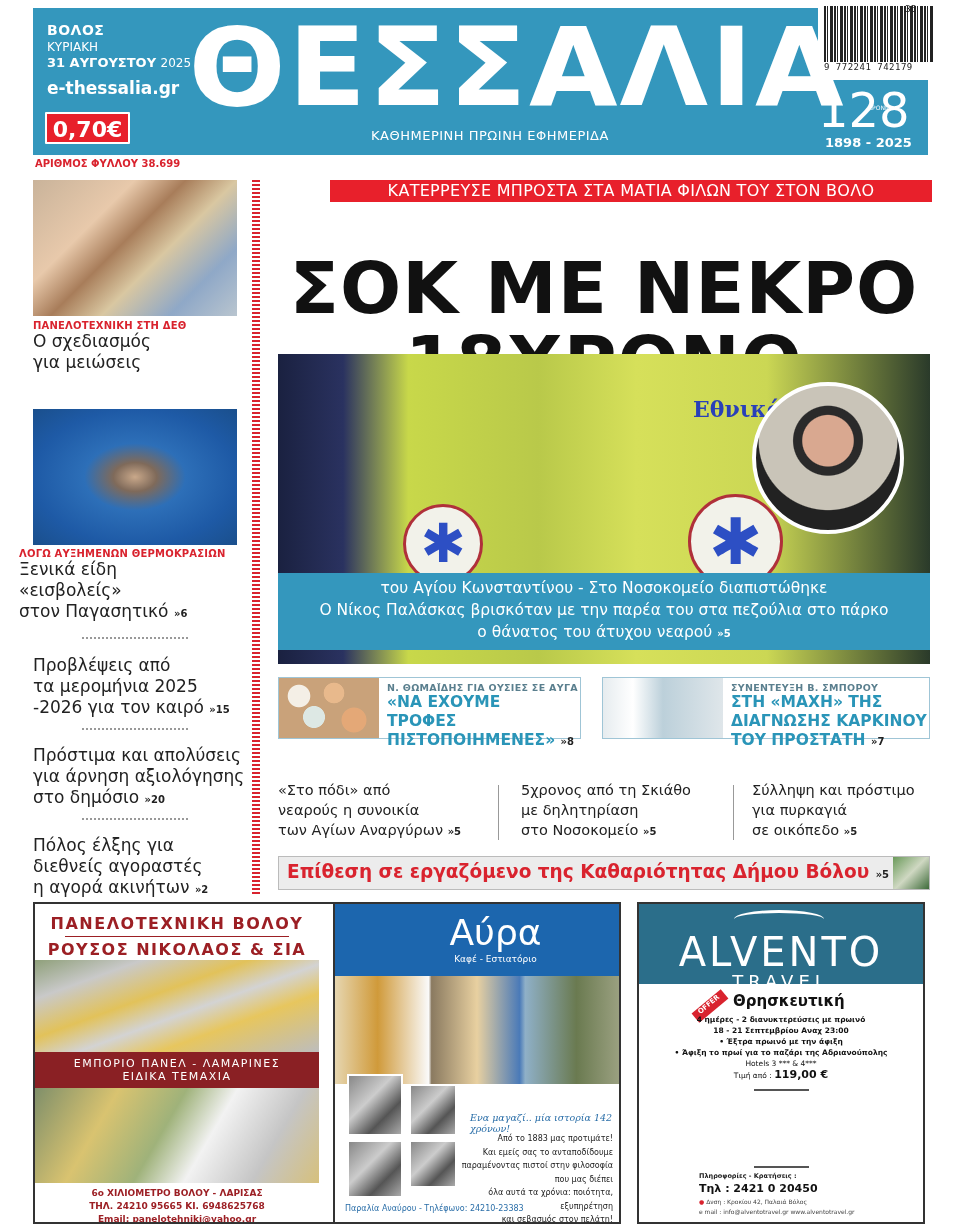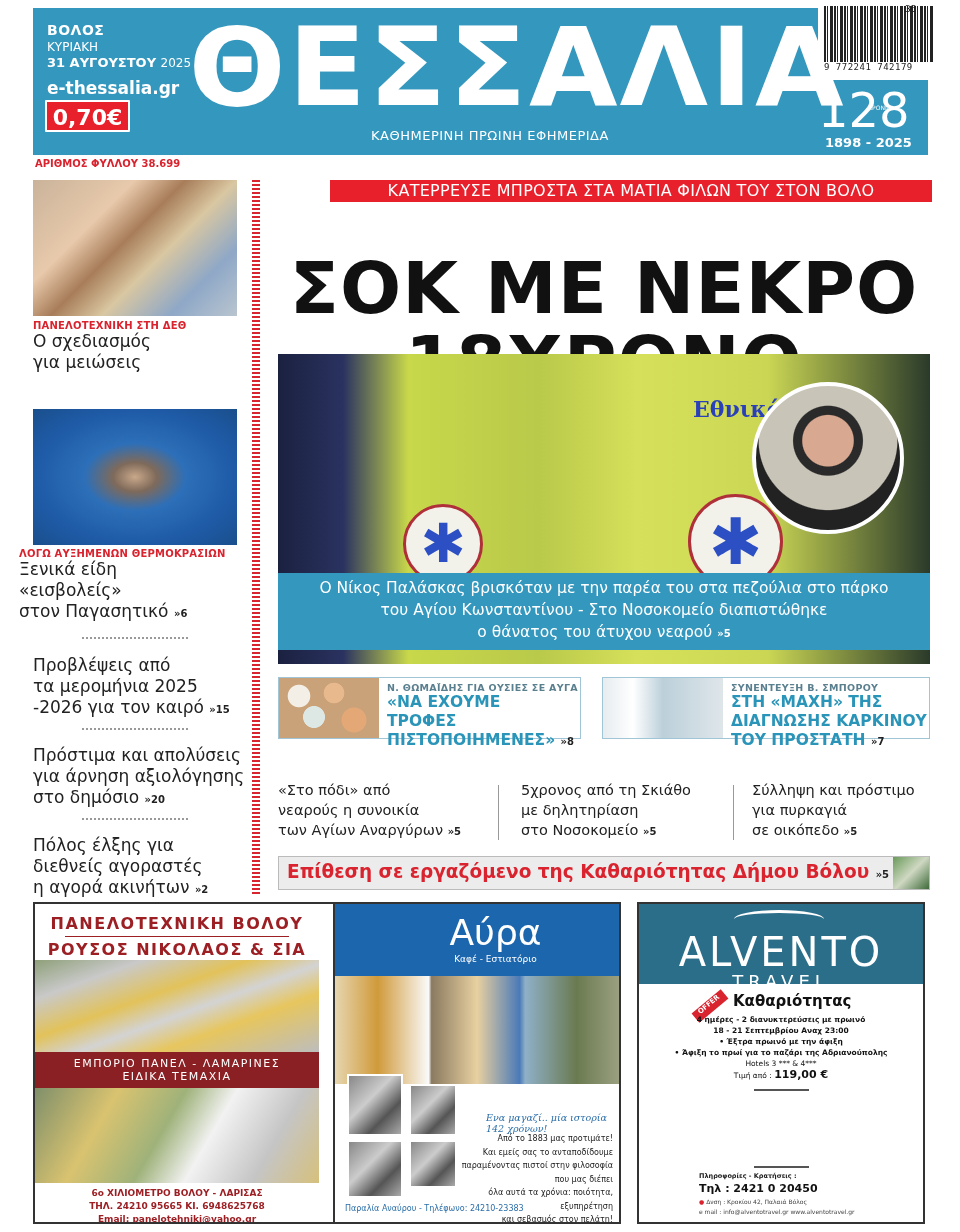--- a/index.html
+++ b/index.html
@@ -7,21 +7,21 @@
   .abs { position: absolute; }
 
   
   .mast { left: 33px; top: 8px; width: 895px; height: 147px; background: #3497bd; }
   .mast-left { left: 47px; top: 22px; color: #fff; }
   .city { font-weight: bold; font-size: 14px; letter-spacing: .5px; }
   .day { font-size: 12px; margin-top: 2px; }
   .date { font-size: 13px; font-weight: bold; margin-top: 1px; }
   .date span { font-weight: normal; font-size: 12px; }
   .site { font-size: 17px; font-weight: bold; margin-top: 8px; }
-  .price { left: 45px; top: 100px; width: 85px; height: 32px; background: #e8202b; color: #fff; border-radius: 1px; font-weight: bold; font-size: 22px; text-align: center; line-height: 32px; border: 2px solid #fff; }
+  .price { left: 45px; top: 112px; width: 85px; height: 32px; background: #e8202b; color: #fff; border-radius: 1px; font-weight: bold; font-size: 22px; text-align: center; line-height: 32px; border: 2px solid #fff; }
   .logo { left: 205px; top: 18px; width: 550px; height: 100px; color: #fff; font-family: "DejaVu Sans", sans-serif; font-weight: bold; font-size: 108px; line-height: 100px; letter-spacing: 2px; text-align: center; transform: scaleX(1.06); }
   .tagline { left: 300px; top: 128px; width: 380px; text-align: center; color: #fff; font-size: 13px; letter-spacing: .5px; }
   .barcode-box { left: 818px; top: 0; width: 142px; height: 80px; background: #fff; }
   .barcode { left: 824px; top: 6px; width: 110px; height: 56px; background: repeating-linear-gradient(90deg,#222 0 2px,#fff 2px 3px,#222 3px 4px,#fff 4px 6px,#222 6px 9px,#fff 9px 10px); }
   .barcode-num { left: 824px; top: 62px; font-size: 9px; color: #222; font-family: "DejaVu Sans Mono", monospace; letter-spacing: .5px; }
   .years { left: 818px; top: 86px; color: #fff; font-size: 48px; line-height: 48px; font-weight: normal; }
   .years-label { left: 868px; top: 104px; color: #fff; font-size: 6px; }
   .years-range { left: 825px; top: 135px; color: #fff; font-size: 13px; font-weight: bold; }
   .issue { left: 35px; top: 158px; color: #d9232e; font-size: 10px; font-weight: bold; }
 
@@ -156,22 +156,22 @@
   <div>ΣΟΚ ΜΕ ΝΕΚΡΟ</div>
   <div>18ΧΡΟΝΟ</div>
 </div>
 <div class="abs main-photo">
   <div class="abs amb-text">Εθνικό</div>
   <div class="abs star" style="left:125px;top:150px;">✱</div>
   <div class="abs star" style="left:410px;top:140px;width:95px;height:95px;line-height:90px;font-size:64px;">✱</div>
   <div class="abs portrait"></div>
 </div>
 <div class="abs caption">
+  <div>του Αγίου Κωνσταντίνου -  Στο Νοσοκομείο διαπιστώθηκε</div>
   <div>Ο Νίκος Παλάσκας βρισκόταν με την παρέα του στα πεζούλια στο πάρκο</div>
-  <div>του Αγίου Κωνσταντίνου -  Στο Νοσοκομείο διαπιστώθηκε</div>
   <div><span>ο θάνατος του άτυχου νεαρού</span> <span class="pg">»5</span></div>
 </div>
 
 <div class="abs teaser" style="left:278px;top:677px;width:303px;height:62px;">
   <div class="teaser-img eggs" style="width:100px;"></div>
   <div class="abs" style="left:108px;top:4px;">
     <div class="t-kicker">Ν. ΘΩΜΑΪΔΗΣ ΓΙΑ ΟΥΣΙΕΣ ΣΕ ΑΥΓΑ</div>
     <div class="t-head">
       <div>«ΝΑ ΕΧΟΥΜΕ</div>
       <div>ΤΡΟΦΕΣ</div>
@@ -234,40 +234,40 @@
 <div class="abs ad" style="left:333px;top:902px;width:288px;height:322px;">
   <div class="abs ad2-top" style="left:0;top:0;width:284px;height:72px;padding-top:8px;">
     <div class="ad2-name">Αύρα</div>
     <div class="ad2-sub">Καφέ - Εστιατόριο</div>
   </div>
   <div class="abs ad2-photos" style="left:0;top:72px;width:284px;height:108px;"></div>
   <div class="abs ad2-bw" style="left:12px;top:170px;width:56px;height:62px;"></div>
   <div class="abs ad2-bw" style="left:74px;top:180px;width:48px;height:52px;"></div>
   <div class="abs ad2-bw" style="left:12px;top:236px;width:56px;height:58px;"></div>
   <div class="abs ad2-bw" style="left:74px;top:236px;width:48px;height:48px;"></div>
-  <div class="abs ad2-slogan" style="left:151px;top:208px;">Ενα μαγαζί.. μία ιστορία 142 χρόνων!</div>
+  <div class="abs ad2-slogan" style="left:135px;top:208px;">Ενα μαγαζί.. μία ιστορία 142 χρόνων!</div>
   <div class="abs ad2-body" style="right:6px;top:228px;width:160px;">
     <div>Από το 1883 μας προτιμάτε!</div>
     <div>Και εμείς σας το ανταποδίδουμε</div>
     <div>παραμένοντας πιστοί στην φιλοσοφία που μας διέπει</div>
     <div>όλα αυτά τα χρόνια: ποιότητα, εξυπηρέτηση</div>
     <div>και σεβασμός στον πελάτη!</div>
 
   </div>
   <div class="abs ad2-foot" style="left:10px;top:300px;">Παραλία Αναύρου - Τηλέφωνο: 24210-23383</div>
 </div>
 
 <div class="abs ad" style="left:637px;top:902px;width:288px;height:322px;">
   <div class="abs ad3-top" style="left:0;top:0;width:284px;height:80px;padding-top:28px;">
     <div class="ad3-name">ALVENTO</div>
     <div class="ad3-sub">TRAVEL</div>
   </div>
   <div class="abs" style="left:95px;top:6px;width:90px;height:18px;border-top:3px solid #fff;border-radius:50% 50% 0 0;"></div>
   <div class="abs ribbon" style="left:52px;top:96px;width:38px;height:12px;">OFFER</div>
-  <div class="abs" style="left:94px;top:88px;font-size:15px;font-weight:bold;color:#111;">Καθαριότητας</div>
+  <div class="abs" style="left:94px;top:88px;font-size:15px;font-weight:bold;color:#111;">Θρησκευτική</div>
   <div class="abs ad3-body" style="left:0;top:110px;width:284px;">
     <div style="font-weight:bold;">4 ημέρες - 2 διανυκτερεύσεις με πρωινό</div>
     <div style="font-weight:bold;">18 - 21 Σεπτεμβρίου  Αναχ 23:00</div>
     <div style="font-weight:bold;">• <span>Έξτρα πρωινό με την άφιξη</span></div>
     <div style="font-weight:bold;">• <span>Άφιξη το πρωί για το παζάρι της Αδριανούπολης</span></div>
     <div>Hotels 3 *** &amp; 4***</div>
     <div><span>Τιμή από :</span> <b style="font-size:11px;">119,00 €</b></div>
   </div>
   <div class="abs hr-short" style="left:115px;top:185px;width:55px;"></div>
   <div class="abs hr-short" style="left:115px;top:262px;width:55px;"></div>

